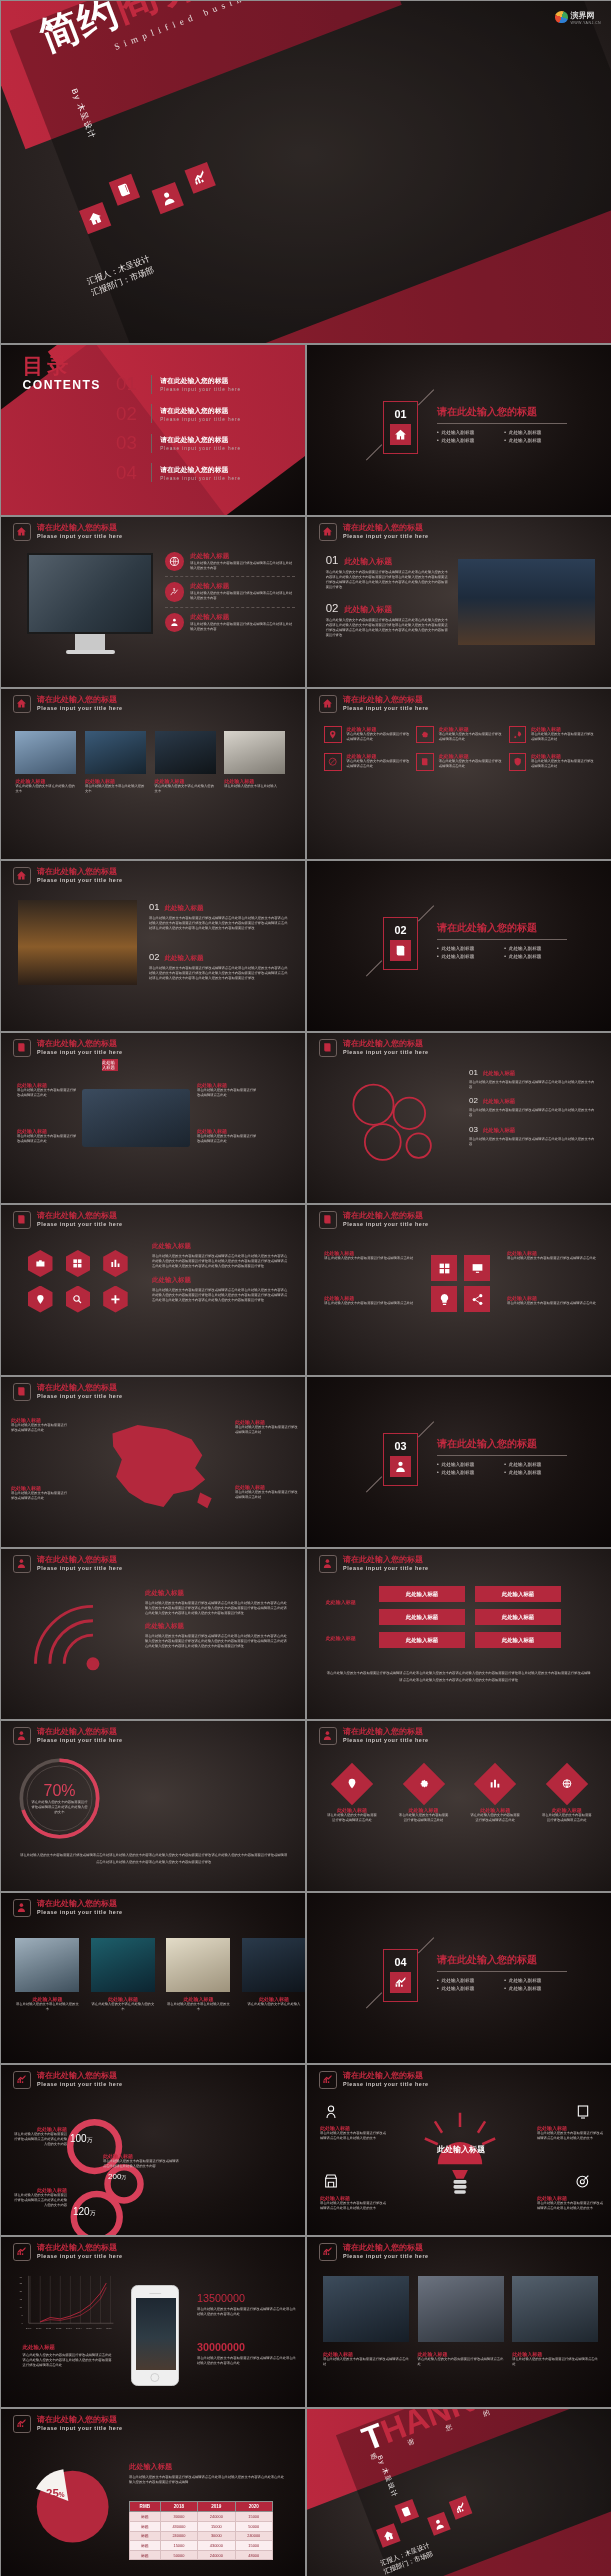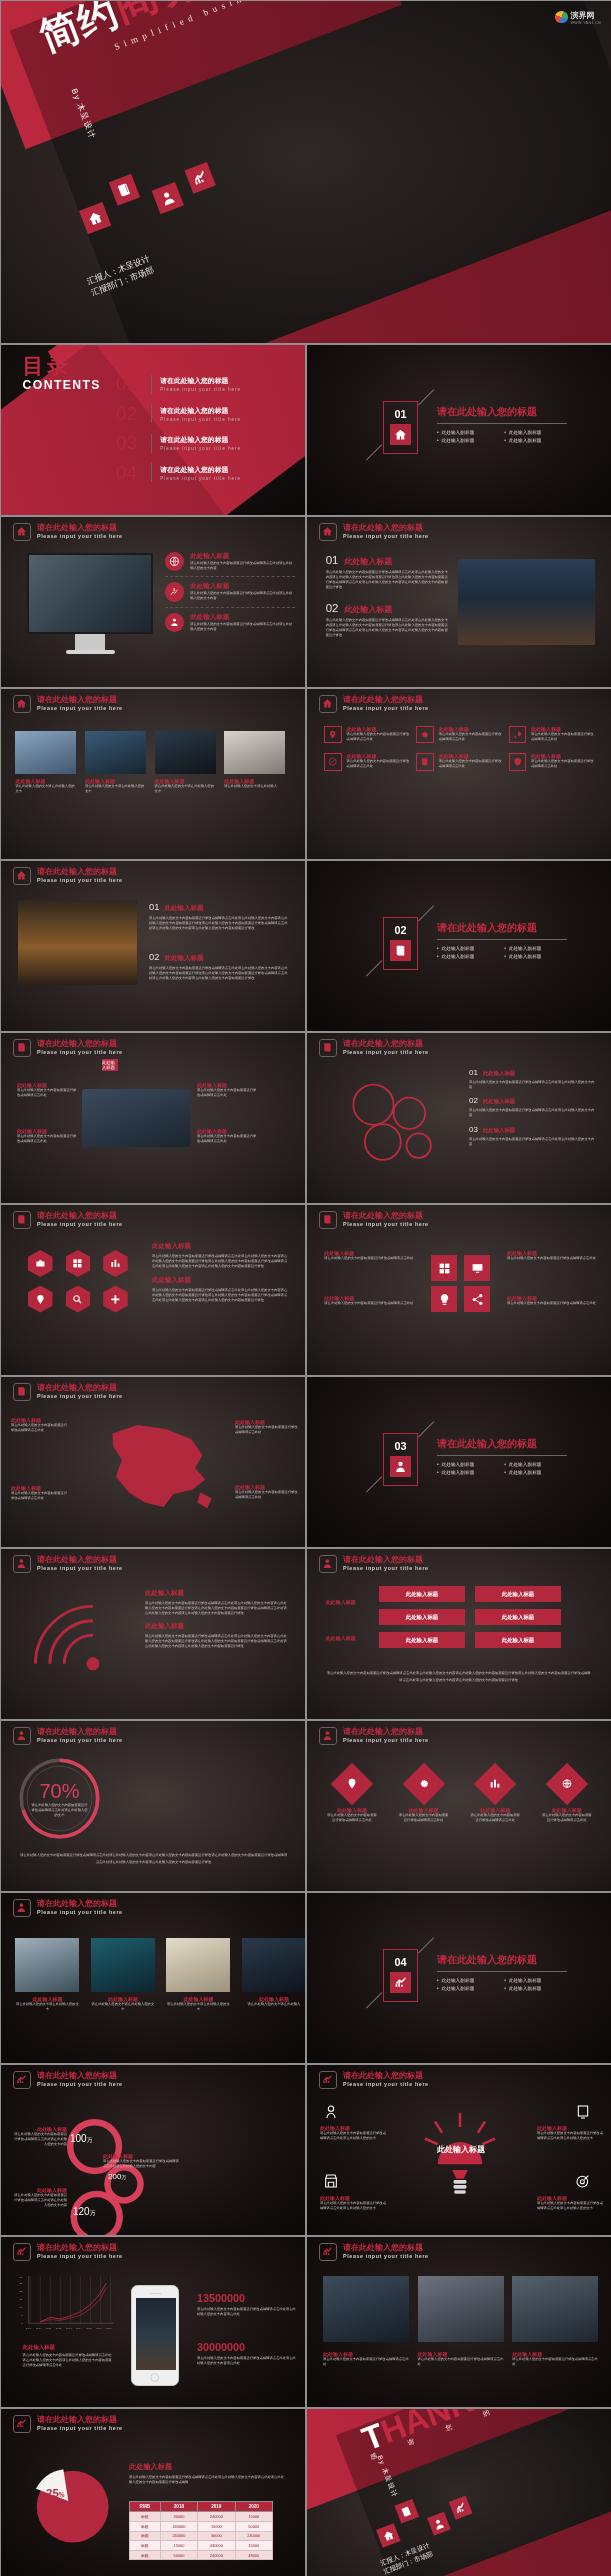--- a/index.html
+++ b/index.html
@@ -881,21 +881,21 @@
         </div>
     </div>
     <div style="position:absolute;left:16px;top:35px;display:flex;gap:13px">
       <div style="position:relative;width:85px;height:85px">
         <svg width="85" height="85" viewBox="0 0 118 118">
             <circle cx="59" cy="59" r="53" fill="none" stroke="#5a4f4c" stroke-width="5"></circle>
             <circle cx="59" cy="59" r="53" fill="none" stroke="#d8405a" stroke-width="5" stroke-dasharray="233 333" transform="rotate(-90 59 59)"></circle>
             <circle cx="59" cy="59" r="45" fill="none" stroke="#5a4f4c" stroke-width="1"></circle>
           </svg>
         <div style="position:absolute;inset:0;display:flex;flex-direction:column;align-items:center;justify-content:center;padding:0 13px">
-          <div style="font-size:20px;color:#d8405a">70%</div>
+          <div style="font-size:16px;color:#d8405a">70%</div>
           <div class="body-xs" style="text-align:center">请在此处输入您的文本内容如需要进行修改或编辑请点击此处请在此处输入您的文本</div>
         </div>
       </div>
     </div>
     <div class="body-xs" style="position:absolute;left:18.7px;top:131px;width:268px;text-align:center;line-height:7.2px">请在此处输入您的文本内容如需要进行修改或编辑请点击此处请在此处输入您的文本内容请在此处输入您的文本内容如需要进行修改请在此处输入您的文本内容如需要进行修改或编辑请点击此处请在此处输入您的文本内容请在此处输入您的文本内容如需要进行修改</div>
   </div>
 
   <div class="slide">
     <div class="bgfade"></div>
     <div class="sl-head">
@@ -1168,21 +1168,21 @@
     <div style="position:absolute;left:21.6px;top:107px;width:90px">
       <div class="ttl-sm" style="font-size:5.4px">此处输入标题</div>
       <div class="body-xs" style="margin-top:2.2px">请在此处输入您的文本内容如需要进行修改或编辑请点击此处请在此处输入您的文本内容请在此处输入您的文本内容如需要进行修改或编辑请点击此处</div>
     </div>
     <div class="phone">
       <div class="sp"></div>
       <div class="scr"></div>
       <div class="hb"></div>
     </div>
     <div style="position:absolute;left:196px;top:55px;width:101px">
-      <div style="font-size:10.8px;font-weight:bold;color:#c0293f">13500000</div>
+      <div style="font-size:10.8px;font-weight:normal;color:#c0293f">13500000</div>
       <div class="body-xs" style="margin-top:2.9px">请在此处输入您的文本内容如需要进行修改或编辑请点击此处请在此处输入您的文本内容请在此处</div>
     </div>
     <div style="position:absolute;left:196px;top:104px;width:101px">
       <div style="font-size:10.8px;font-weight:bold;color:#c0293f">30000000</div>
       <div class="body-xs" style="margin-top:2.9px">请在此处输入您的文本内容如需要进行修改或编辑请点击此处请在此处输入您的文本内容请在此处</div>
     </div>
   </div>
 
   <div class="slide dark">
     <div class="bgfade d"></div>

